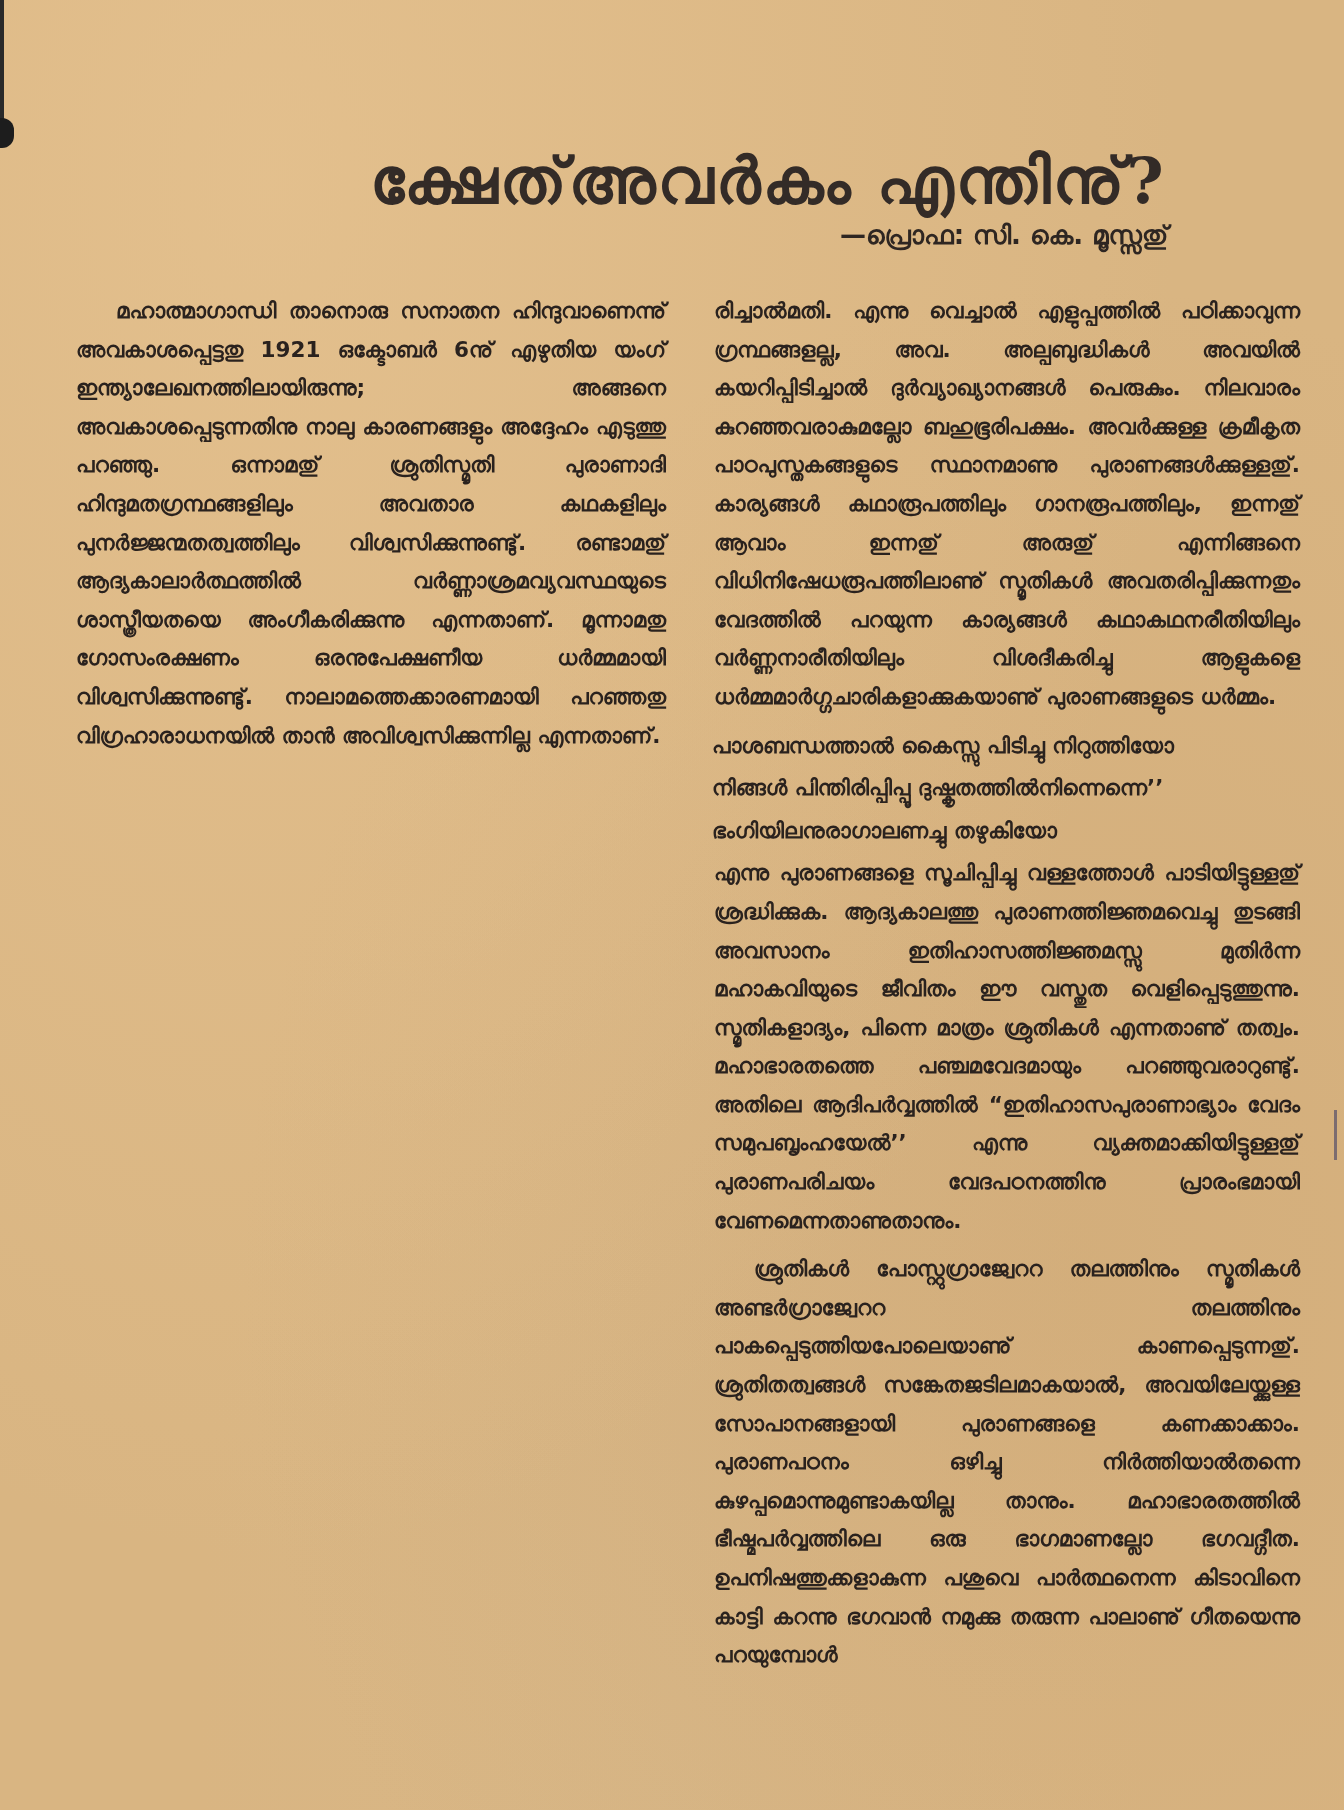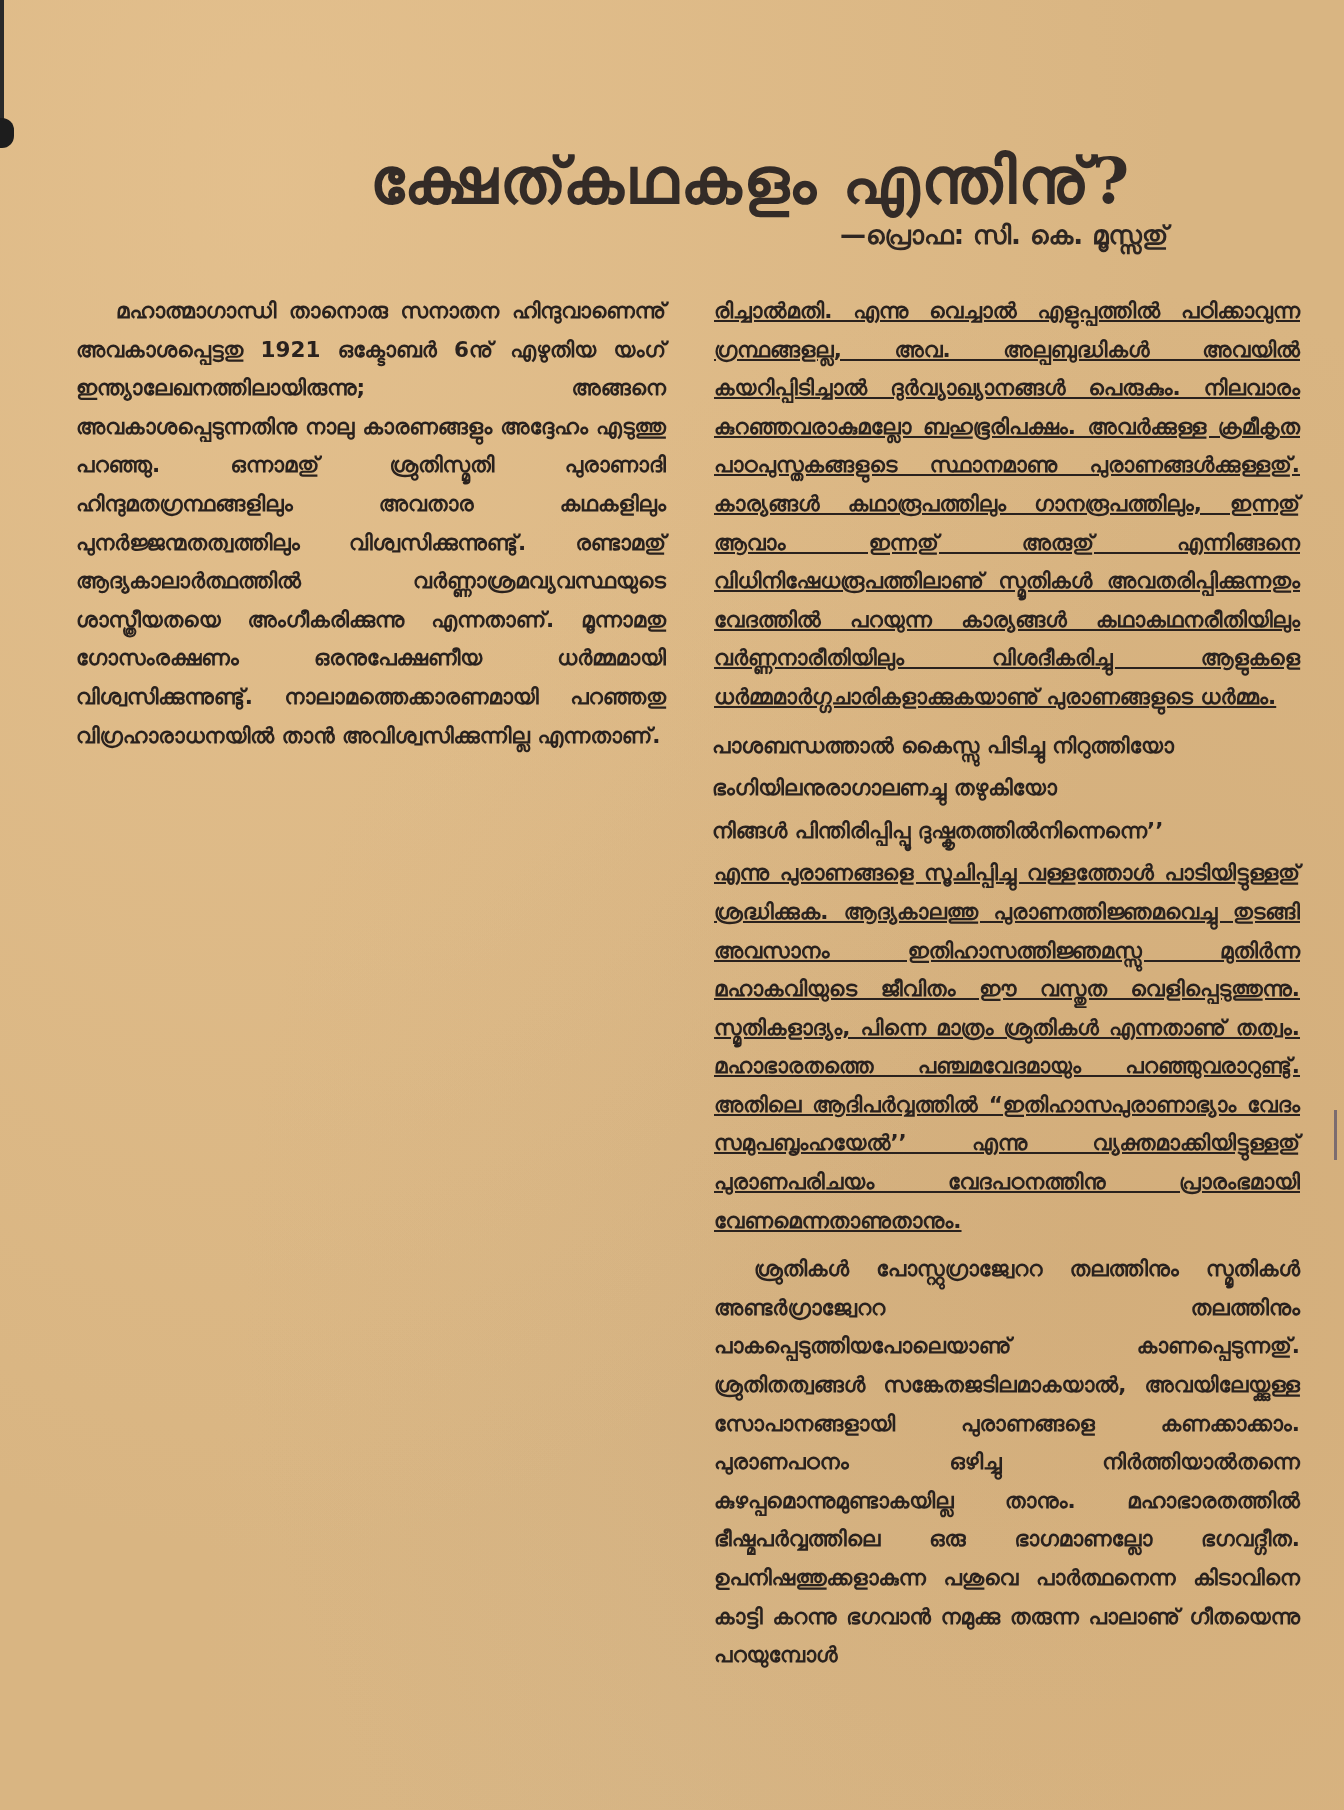--- a/index.html
+++ b/index.html
@@ -27,41 +27,41 @@
     font-size: 26px; font-weight: bold; color: #2e2622; white-space: nowrap;
   }
   .column {
     position: absolute; top: 292px; width: 604px;
     font-size: 21.5px; font-weight: bold; line-height: 38.6px;
     text-align: justify; color: #2a221e;
   }
   .col-left { left: 62px; }
   .col-right { left: 700px; width: 600px; }
   .para { margin: 0 0 10px 14px; text-indent: 40px; }
-  .para.noindent { text-indent: 0; text-decoration: underline; }
+  .para.noindent { text-indent: 0; }
   .verse { margin: 0 0 4px 0; text-indent: 0; padding-left: 12px; }
   .right-mark { position: absolute; left: 1334px; top: 1110px; width: 3px; height: 50px; background: #55506a; opacity: 0.7; }
 </style>
 </head>
 <body>
 
 <div class="left-edge"></div>
 <div class="left-edge2"></div>
 
-<h1 class="title">ക്ഷേത്കഥകളം എന്തിനു്?</h1>
+<h1 class="title">ക്ഷേത്അവർകം എന്തിനു്?</h1>
 <div class="byline">—പ്രൊഫ: സി. കെ. മൂസ്സതു്</div>
 
 <div class="column col-left">
   <p class="para">മഹാത്മാഗാന്ധി താനൊരു സനാതന ഹിന്ദുവാണെന്നു് അവകാശപ്പെട്ടതു 1921 ഒക്ടോബർ 6നു് എഴുതിയ യംഗ് ഇന്ത്യാലേഖനത്തിലായിരുന്നു; അങ്ങനെ അവകാശപ്പെടുന്നതിനു നാലു കാരണങ്ങളും അദ്ദേഹം എടുത്തു പറഞ്ഞു. ഒന്നാമതു് ശ്രുതിസ്മൃതി പുരാണാദി ഹിന്ദുമതഗ്രന്ഥങ്ങളിലും അവതാര കഥകളിലും പുനർജ്ജന്മതത്വത്തിലും വിശ്വസിക്കുന്നുണ്ടു്. രണ്ടാമതു് ആദ്യകാലാർത്ഥത്തിൽ വർണ്ണാശ്രമവ്യവസ്ഥയുടെ ശാസ്ത്രീയതയെ അംഗീകരിക്കുന്നു എന്നതാണ്. മൂന്നാമതു ഗോസംരക്ഷണം ഒരനുപേക്ഷണീയ ധർമ്മമായി വിശ്വസിക്കുന്നുണ്ടു്. നാലാമത്തെക്കാരണമായി പറഞ്ഞതു വിഗ്രഹാരാധനയിൽ താൻ അവിശ്വസിക്കുന്നില്ല എന്നതാണ്.</p>
 </div>
 
 <div class="column col-right">
   <p class="para noindent">രിച്ചാൽമതി. എന്നു വെച്ചാൽ എളുപ്പത്തിൽ പഠിക്കാവുന്ന ഗ്രന്ഥങ്ങളല്ല, അവ. അല്പബുദ്ധികൾ അവയിൽ കയറിപ്പിടിച്ചാൽ ദുർവ്യാഖ്യാനങ്ങൾ പെരുകും. നിലവാരം കുറഞ്ഞവരാകുമല്ലോ ബഹുഭൂരിപക്ഷം. അവർക്കുള്ള ക്രമീകൃത പാഠപുസ്തകങ്ങളുടെ സ്ഥാനമാണു പുരാണങ്ങൾക്കുള്ളതു്. കാര്യങ്ങൾ കഥാരൂപത്തിലും ഗാനരൂപത്തിലും, ഇന്നതു് ആവാം ഇന്നതു് അരുതു് എന്നിങ്ങനെ വിധിനിഷേധരൂപത്തിലാണു് സ്മൃതികൾ അവതരിപ്പിക്കുന്നതും വേദത്തിൽ പറയുന്ന കാര്യങ്ങൾ കഥാകഥനരീതിയിലും വർണ്ണനാരീതിയിലും വിശദീകരിച്ചു ആളുകളെ ധർമ്മമാർഗ്ഗചാരികളാക്കുകയാണു് പുരാണങ്ങളുടെ ധർമ്മം.</p>
   <div>
     <p class="verse">പാശബന്ധത്താൽ കൈസ്സു പിടിച്ചു നിറുത്തിയോ</p>
+    <p class="verse">നിങ്ങൾ പിന്തിരിപ്പിപ്പൂ ദുഷ്കൃതത്തിൽനിന്നെന്നെ’’</p>
     <p class="verse">ഭംഗിയിലനുരാഗാലണച്ചു തഴുകിയോ</p>
-    <p class="verse">നിങ്ങൾ പിന്തിരിപ്പിപ്പൂ ദുഷ്കൃതത്തിൽനിന്നെന്നെ’’</p>
   </div>
   <p class="para noindent">എന്നു പുരാണങ്ങളെ സൂചിപ്പിച്ചു വള്ളത്തോൾ പാടിയിട്ടുള്ളതു് ശ്രദ്ധിക്കുക. ആദ്യകാലത്തു പുരാണത്തിജ്ഞമവെച്ചു തുടങ്ങി അവസാനം ഇതിഹാസത്തിജ്ഞമസ്സു മുതിർന്ന മഹാകവിയുടെ ജീവിതം ഈ വസ്തുത വെളിപ്പെടുത്തുന്നു. സ്മൃതികളാദ്യം, പിന്നെ മാത്രം ശ്രുതികൾ എന്നതാണു് തത്വം. മഹാഭാരതത്തെ പഞ്ചമവേദമായും പറഞ്ഞുവരാറുണ്ടു്. അതിലെ ആദിപർവ്വത്തിൽ “ഇതിഹാസപുരാണാഭ്യാം വേദം സമുപബൃംഹയേൽ’’ എന്നു വ്യക്തമാക്കിയിട്ടുള്ളതു് പുരാണപരിചയം വേദപഠനത്തിനു പ്രാരംഭമായി വേണമെന്നതാണുതാനും.</p>
   <p class="para">ശ്രുതികൾ പോസ്റ്റുഗ്രാജ്വേററ തലത്തിനും സ്മൃതികൾ അണ്ടർഗ്രാജ്വേററ തലത്തിനും പാകപ്പെടുത്തിയപോലെയാണു് കാണപ്പെടുന്നതു്. ശ്രുതിതത്വങ്ങൾ സങ്കേതജടിലമാകയാൽ, അവയിലേയ്ക്കുള്ള സോപാനങ്ങളായി പുരാണങ്ങളെ കണക്കാക്കാം. പുരാണപഠനം ഒഴിച്ചു നിർത്തിയാൽതന്നെ കുഴപ്പമൊന്നുമുണ്ടാകയില്ല താനും. മഹാഭാരതത്തിൽ ഭീഷ്മപർവ്വത്തിലെ ഒരു ഭാഗമാണല്ലോ ഭഗവദ്ഗീത. ഉപനിഷത്തുക്കളാകുന്ന പശുവെ പാർത്ഥനെന്ന കിടാവിനെ കാട്ടി കറന്നു ഭഗവാൻ നമുക്കു തരുന്ന പാലാണു് ഗീതയെന്നു പറയുമ്പോൾ</p>
 </div>
 
 <div class="right-mark"></div>
 
 </body></html>

